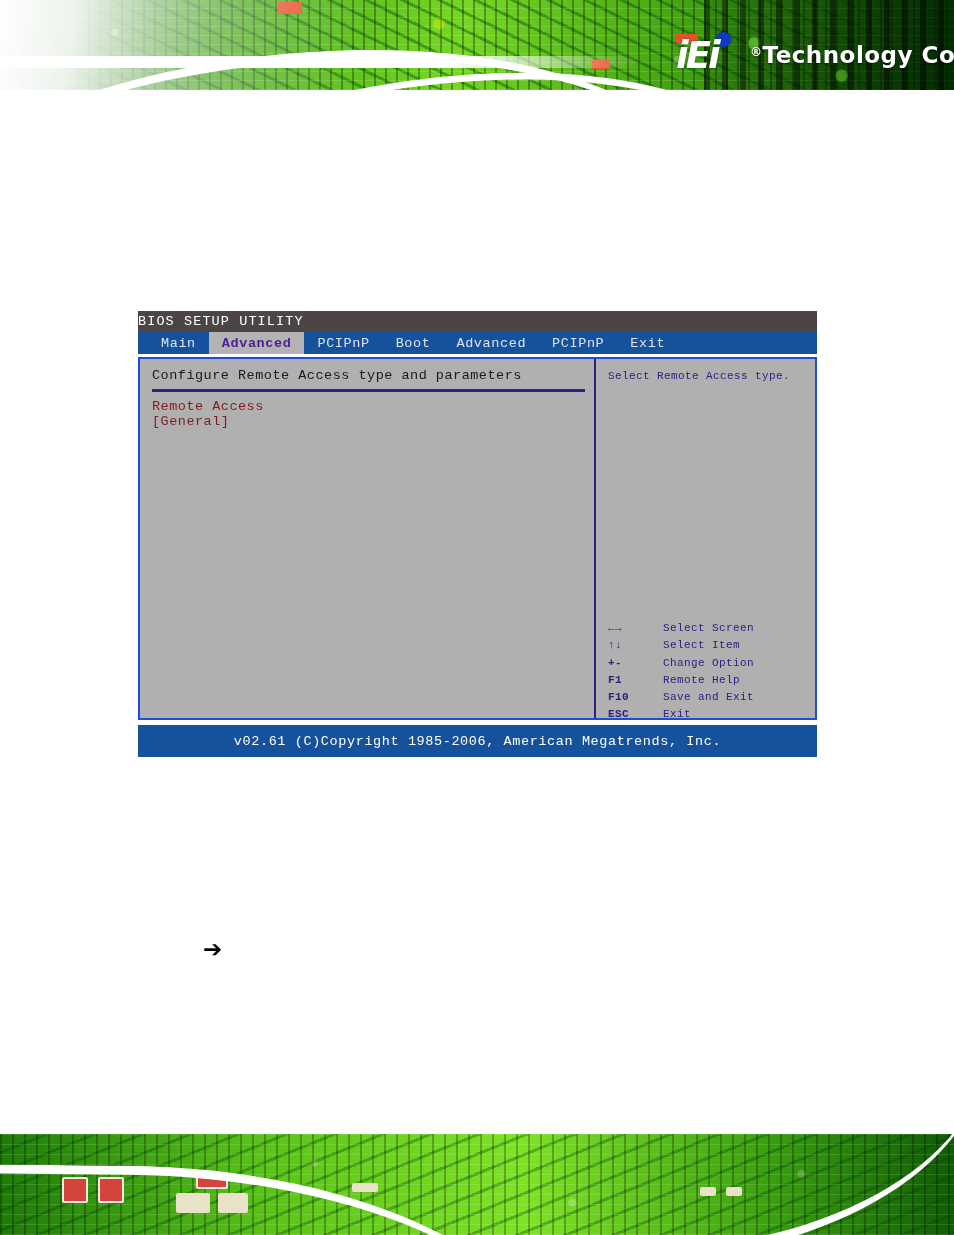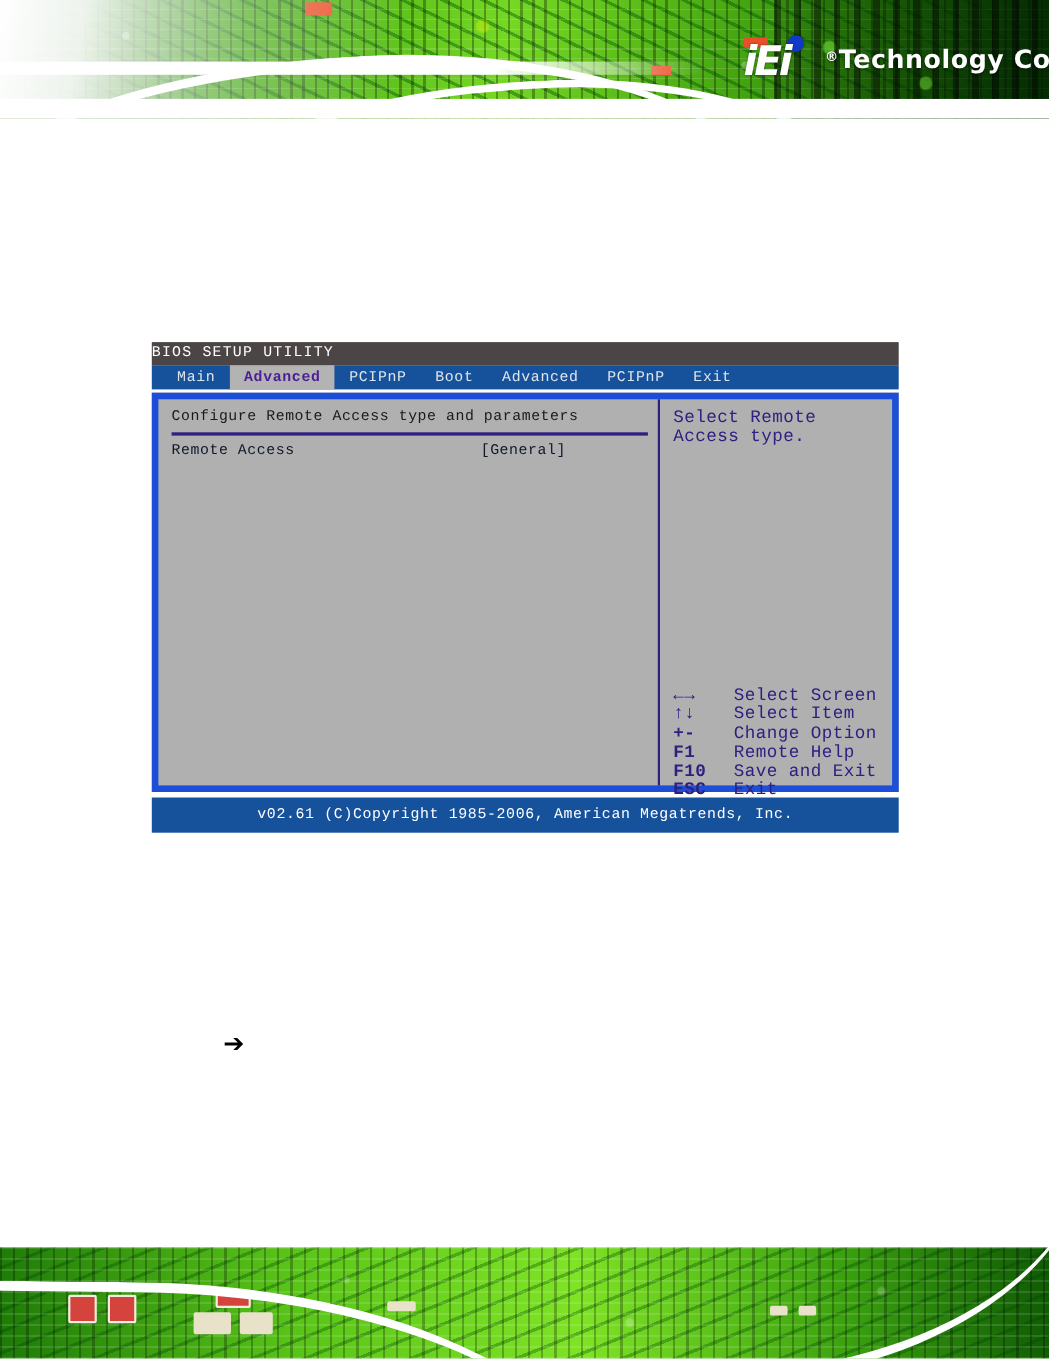--- a/index.html
+++ b/index.html
@@ -176,21 +176,21 @@
   }
   .tab.active {
     background: #b3b3b3;
     color: #4c1d95;
     font-weight: bold;
   }
   .bios-body {
     display: flex;
     height: 363px;
     background: #b0b0b0;
-    border: 6px solid #1d4ed8;
+    border: 2px solid #1d4ed8;
     box-sizing: border-box;
     margin-top: 3px;
   }
   .bios-main {
     width: 456px;
     box-sizing: border-box;
     padding: 9px 0 0 12px;
     border-right: 2px solid #2f2080;
     position: relative;
   }
@@ -205,32 +205,33 @@
     height: 3px;
     background: #2f2080;
     width: 433px;
     margin: 6px 0 7px 0;
   }
   .opt-row {
     display: flex;
     font-family: "Liberation Mono", monospace;
     font-size: 13.5px;
     letter-spacing: .5px;
-    color: #0f172a;
+    color: #7f1d1d;
+    flex-direction: column;
   }
   .opt-label { width: 281px; white-space: nowrap; }
   .opt-value { white-space: nowrap; }
 
   .bios-help {
     flex: 1;
     box-sizing: border-box;
     padding: 9px 0 0 12px;
     position: relative;
     font-family: "Liberation Mono", monospace;
-    font-size: 16px;
+    font-size: 11px;
     color: #2f2080;
     letter-spacing: .4px;
   }
   .help-text { line-height: 17px; }
   .nav-keys {
     position: absolute;
     left: 12px;
     top: 261px;
   }
   .nav-row {

